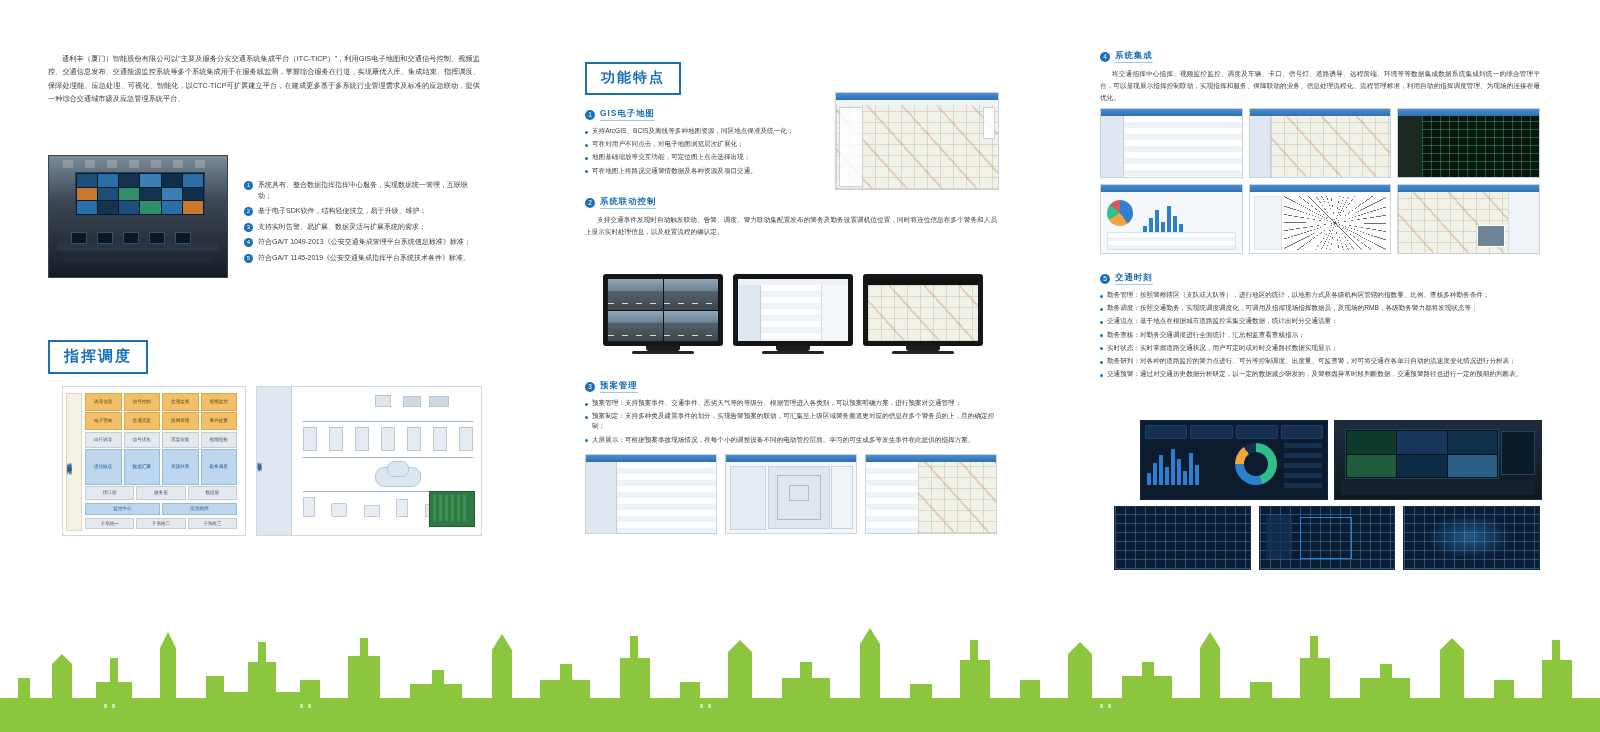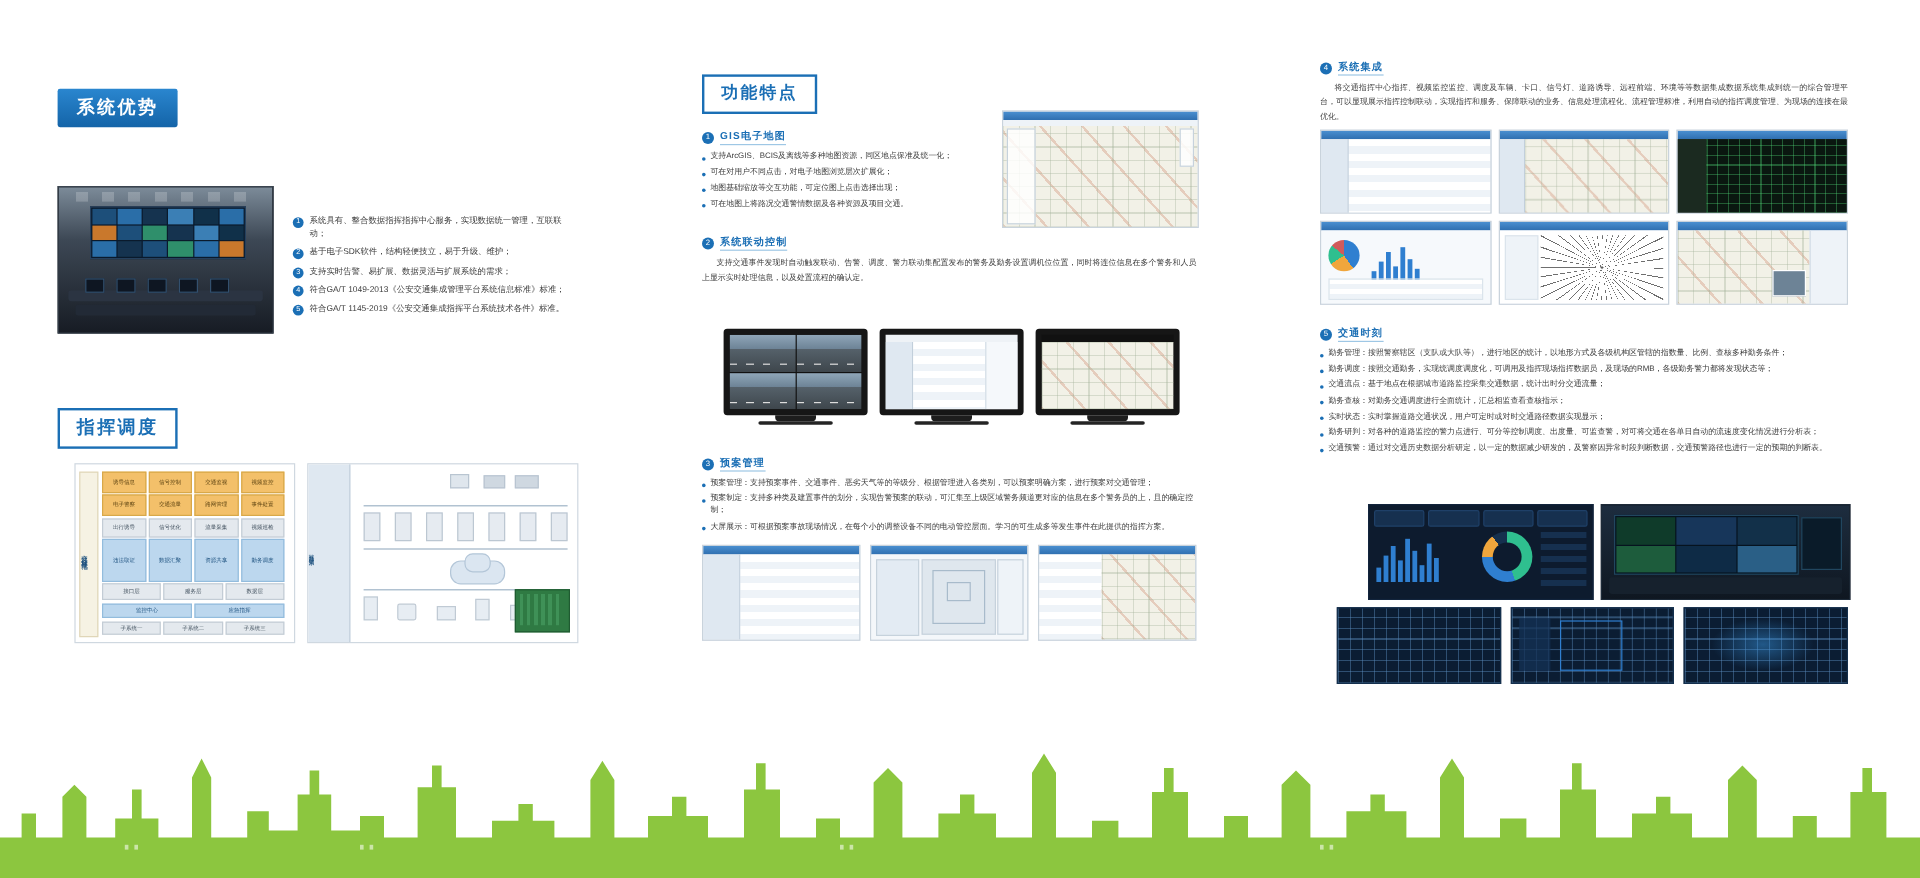--- a/index.html
+++ b/index.html
@@ -127,24 +127,22 @@
   .bars{display:flex;align-items:flex-end;gap:2px;height:34px;}
   .bars i{display:block;width:4px;background:#2f7fd0;}
 </style>
 </head>
 <body>
 
 <div class="page">
 
   <div style="position:absolute;left:48px;top:52px;width:432px;">
 
-
-    <div style="margin-top:22px;">
-      <div class="banner banner-grad">系统优势</div>
-    </div>
+    <div class="para" style="text-indent:14px;">通利丰（厦门）智能股份有限公司以“主要及服务分安交通系统集成平台（ITC-TICP）”，利用GIS电子地图和交通信号控制、视频监控、交通信息发布、交通能源监控系统等多个系统集成用于在服务线监测，掌握综合服务在行道，实现最优入库、集成结束、指挥调度、保障处理能、应急处理、可视化、智能化，以CTC-TICP可扩展建立平台，在建成更多基于多系统行业管理需求及标准的应急联动，提供一种综合交通城市级及应急管理系统平台。</div>
+
 
     <div style="position:absolute;left:0;top:103px;width:178px;height:121px;border:1px solid #3a4450;overflow:hidden;background:#0c0f14;">
       <div style="position:absolute;inset:0;background:linear-gradient(180deg,#7c8b99 0%,#3d4855 36%,#171c24 100%);"></div>
 
       <div style="position:absolute;left:26px;top:16px;width:126px;height:40px;background:#0a1a2c;border:1px solid #25405d;display:grid;grid-template-columns:repeat(6,1fr);grid-template-rows:repeat(3,1fr);gap:1px;padding:1px;">
         <i style="background:#1d4f7a;"></i>
           <i style="background:#2a6ea8;"></i>
           <i style="background:#15334f;"></i>
         <i style="background:#3b7fb5;"></i>
           <i style="background:#103049;"></i>

